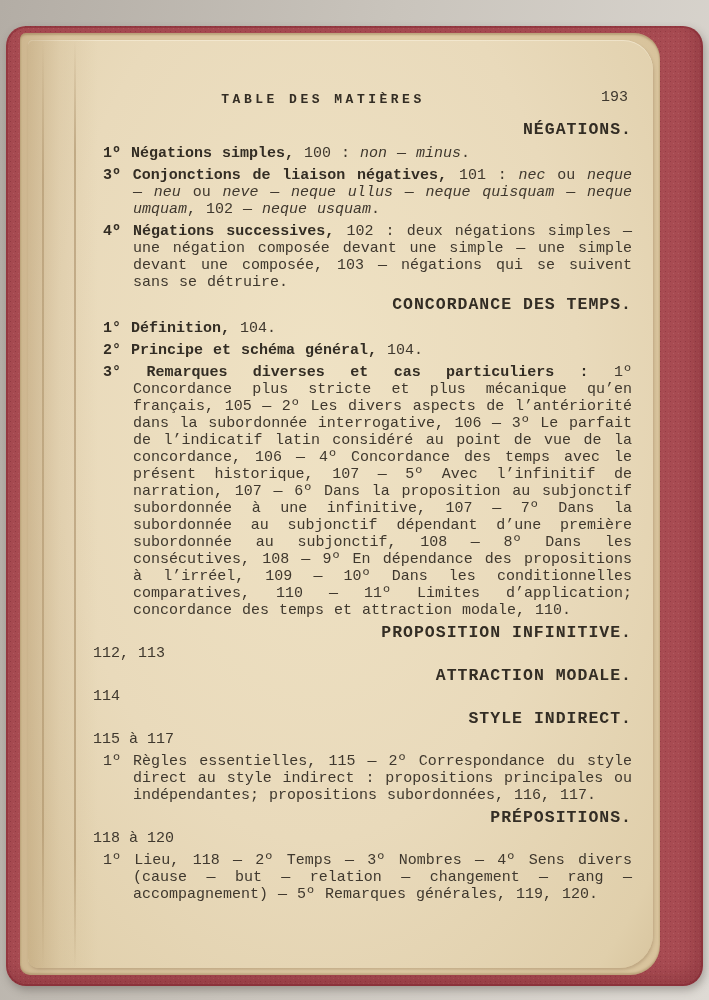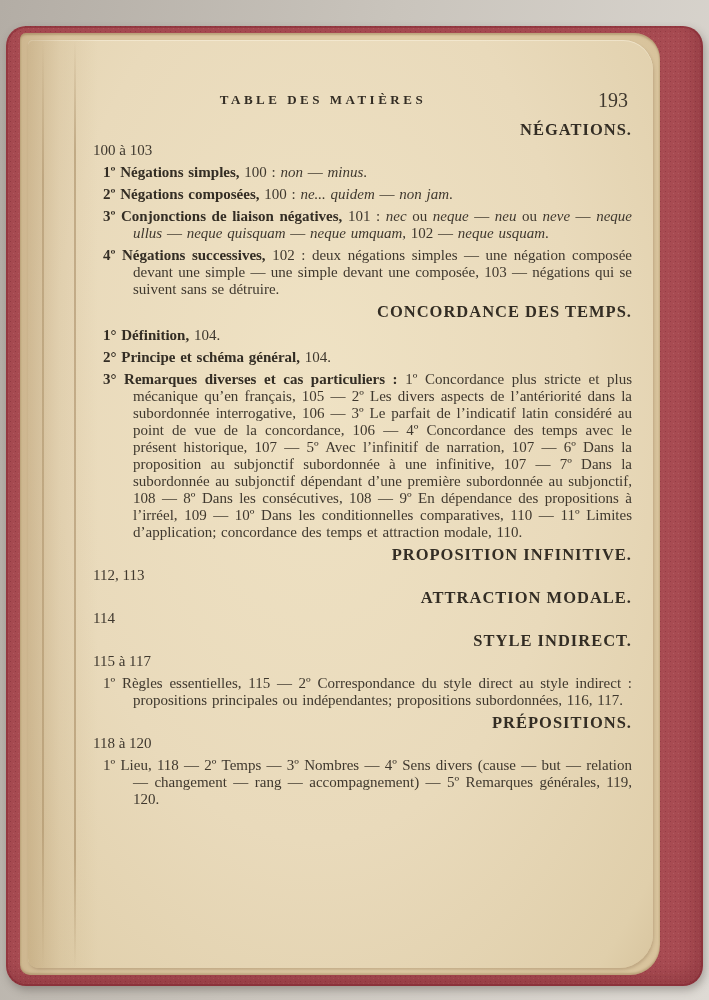--- a/index.html
+++ b/index.html
@@ -61,29 +61,29 @@
   }
   .gutter::before{
     content:"";position:absolute;left:46px;top:0;bottom:0;width:2px;
     background:linear-gradient(rgba(130,95,50,.0), rgba(130,95,50,.35) 12%, rgba(130,95,50,.35) 88%, rgba(130,95,50,0));
   }
   .gutter::after{
     content:"";position:absolute;left:14px;top:0;bottom:0;width:2px;
     background:linear-gradient(rgba(130,95,50,0), rgba(130,95,50,.28) 15%, rgba(130,95,50,.28) 85%, rgba(130,95,50,0));
   }
 
-  .content{position:relative;height:100%;padding:52px 21px 0 50px;}
+  .content{position:relative;height:100%;padding:52px 21px 0 50px;font-family:Liberation Mono, monospace;}
 
   .page-header{position:relative;height:18px;}
   .running-title{
     position:absolute;left:calc(50% - 32px);transform:translateX(-50%);
     font-size:13px;letter-spacing:3.5px;font-weight:700;color:var(--ink-heading);
     white-space:nowrap;
   }
-  .page-number{position:absolute;right:4px;top:-3px;font-size:20px;color:var(--ink);}
+  .page-number{position:absolute;right:4px;top:-3px;font-size:15px;color:var(--ink);}
 
   .toc-section{margin-top:4px;}
   .toc-section:first-of-type{margin-top:10px;}
   .section-title{
     font-size:16.5px;font-weight:700;letter-spacing:1px;color:var(--ink-heading);
     line-height:20px;
     text-align:right;
   }
   .section-range{font-size:15px;line-height:17px;margin:2px 0 0 15px;}
   .toc-item{
@@ -112,23 +112,21 @@
   <div class="book-page">
     <div class="gutter"></div>
     <div class="content">
       <header class="page-header">
         <div class="running-title">TABLE DES MATIÈRES</div>
         <div class="page-number">193</div>
       </header>
       <main>
           <section class="toc-section">
             <h2 class="section-title">NÉGATIONS.</h2>
-            <div class="section-range">100 à 103</div>
             <p class="toc-item"><span class="seg-bold">1º Négations simples, </span><span class="seg-plain">100 : </span><span class="seg-italic">non</span><span class="seg-plain"> — </span><span class="seg-italic">minus</span><span class="seg-plain">.</span></p>
-            <p class="toc-item"><span class="seg-bold">2º Négations composées, </span><span class="seg-plain">100 : </span><span class="seg-italic">ne... quidem</span><span class="seg-plain"> — </span><span class="seg-italic">non jam</span><span class="seg-plain">.</span></p>
             <p class="toc-item"><span class="seg-bold">3º Conjonctions de liaison négatives, </span><span class="seg-plain">101 : </span><span class="seg-italic">nec</span><span class="seg-plain"> ou </span><span class="seg-italic">neque</span><span class="seg-plain"> — </span><span class="seg-italic">neu</span><span class="seg-plain"> ou </span><span class="seg-italic">neve</span><span class="seg-plain"> — </span><span class="seg-italic">neque ullus</span><span class="seg-plain"> — </span><span class="seg-italic">neque quisquam</span><span class="seg-plain"> — </span><span class="seg-italic">neque umquam</span><span class="seg-plain">, 102 — </span><span class="seg-italic">neque usquam</span><span class="seg-plain">.</span></p>
             <p class="toc-item"><span class="seg-bold">4º Négations successives, </span><span class="seg-plain">102 : deux négations simples — une négation composée devant une simple — une simple devant une composée, 103 — négations qui se suivent sans se détruire.</span></p>
           </section>
           <section class="toc-section">
             <h2 class="section-title">CONCORDANCE DES TEMPS.</h2>
             <p class="toc-item"><span class="seg-bold">1° Définition, </span><span class="seg-plain">104.</span></p>
             <p class="toc-item"><span class="seg-bold">2° Principe et schéma général, </span><span class="seg-plain">104.</span></p>
             <p class="toc-item"><span class="seg-bold">3° Remarques diverses et cas particuliers : </span><span class="seg-plain">1º Concordance plus stricte et plus mécanique qu’en français, 105 — 2º Les divers aspects de l’antériorité dans la subordonnée interrogative, 106 — 3º Le parfait de l’indicatif latin considéré au point de vue de la concordance, 106 — 4º Concordance des temps avec le présent historique, 107 — 5º Avec l’infinitif de narration, 107 — 6º Dans la proposition au subjonctif subordonnée à une infinitive, 107 — 7º Dans la subordonnée au subjonctif dépendant d’une première subordonnée au subjonctif, 108 — 8º Dans les consécutives, 108 — 9º En dépendance des propositions à l’irréel, 109 — 10º Dans les conditionnelles comparatives, 110 — 11º Limites d’application; concordance des temps et attraction modale, 110.</span></p>
           </section>
           <section class="toc-section">

